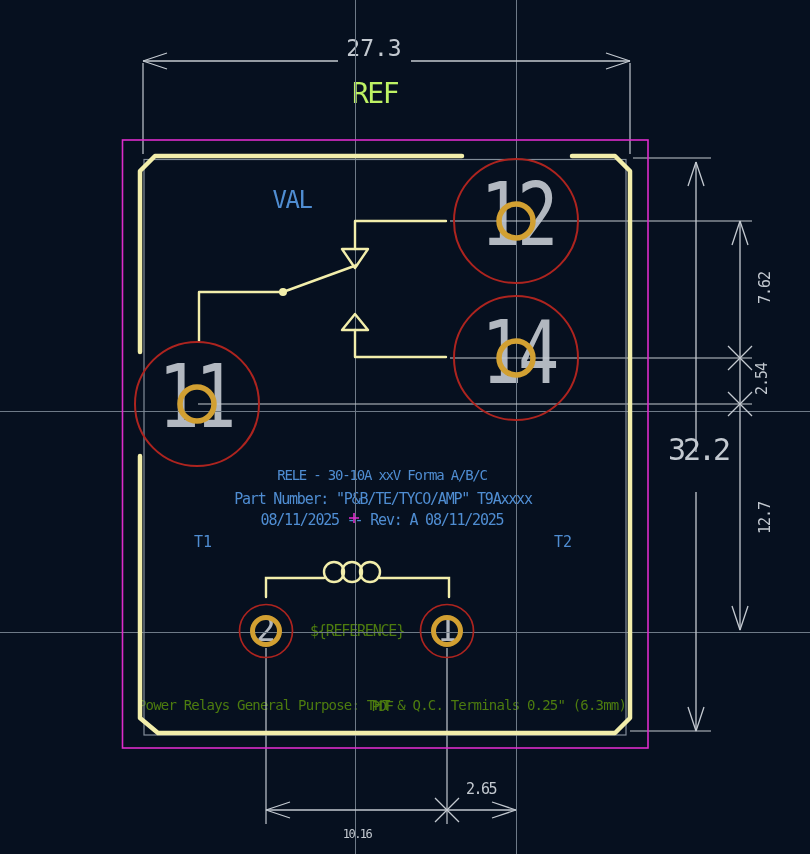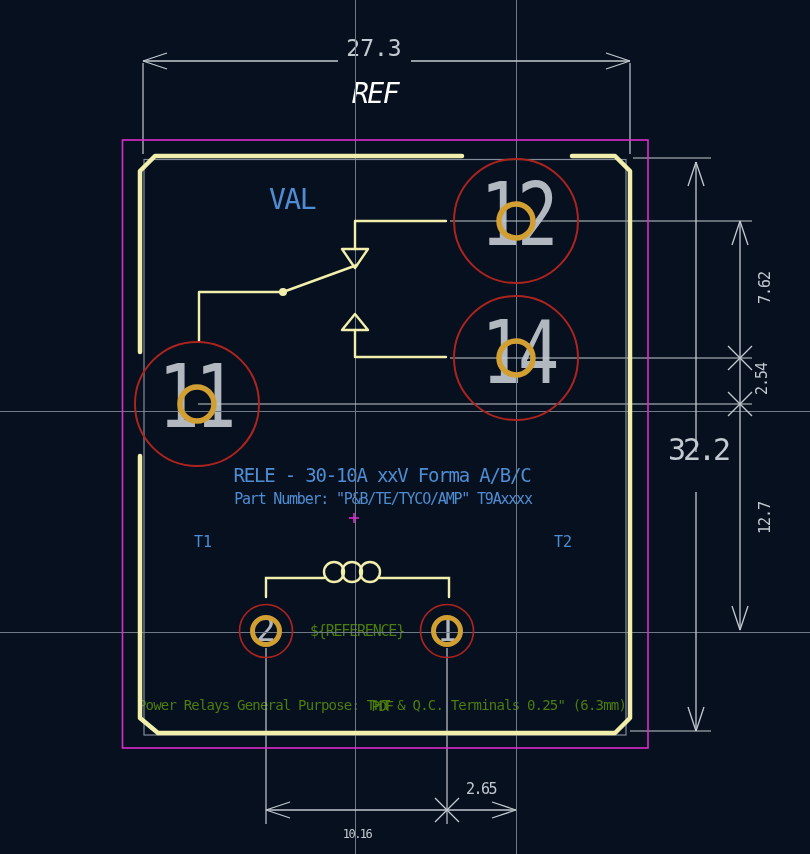--- a/index.html
+++ b/index.html
@@ -9,50 +9,51 @@
     font-family:"DejaVu Sans Mono","Liberation Mono",monospace;
   }
   #stage{position:absolute;inset:0;width:662px;height:854px;}
   svg{position:absolute;left:0;top:0;}
   .t{
     position:absolute;white-space:pre;line-height:1;
     transform:translate(-50%,-50%);
   }
   .gray{color:#4d7c0f;}
   .blue{color:#4f8dd2;}
-  .yellow{color:#ffffff;font-style:italic;}
+  .yellow{color:#bef264;}
   .dimtxt{color:#c3c9d0;}
   .bignum{
     font-size:88px;color:#b2b8c0;letter-spacing:-6px;
     transform:translate(-50%,-54%) scaleX(0.78);
   }
   .smallnum{font-size:33px;color:#b2b8c0;transform:translate(-50%,-54%);}
   .rot{transform:translate(-50%,-50%) rotate(-90deg);}
 </style>
 </head>
 <body style="background: rgb(6, 16, 31);">
 
 <div id="stage">
 
   <div class="t dimtxt" style="left:374px;top:48px;font-size:23px;">27.3</div>
   <div class="t yellow" style="left:375px;top:94px;font-size:28px;letter-spacing:-1.5px;">REF</div>
 
-  <div class="t blue" style="left:292px;top:200px;font-size:28px;letter-spacing:-1.5px;">VAL</div>
+  <div class="t blue" style="left:292px;top:200px;font-size:24px;letter-spacing:-1.5px;">VAL</div>
 
   <div class="t bignum" style="left:517px;top:219px;">12</div>
   <div class="t bignum" style="left:518px;top:357px;">14</div>
   <div class="t bignum" style="left:195px;top:401px;">11</div>
 
   <div class="t dimtxt rot" style="left:765px;top:288px;font-size:15px;letter-spacing:-1px;">7.62</div>
   <div class="t dimtxt rot" style="left:762px;top:379px;font-size:15px;letter-spacing:-1px;">2.54</div>
   <div class="t dimtxt" style="left:698px;top:450px;font-size:30px;letter-spacing:-3px;">32.2</div>
   <div class="t dimtxt rot" style="left:765px;top:518px;font-size:15px;letter-spacing:-1px;">12.7</div>
 
-  <div class="t blue" style="left:382px;top:475px;font-size:19px;letter-spacing:-1.2px;">RELE - 30-10A xxV Forma A/B/C</div>
+  <div class="t blue" style="left:382px;top:475px;font-size:14px;letter-spacing:-1.2px;">RELE - 30-10A xxV Forma A/B/C</div>
   <div class="t blue" style="left:383px;top:499px;font-size:15px;letter-spacing:-1.2px;">Part Number: "P&amp;B/TE/TYCO/AMP" T9Axxxx</div>
+  <div class="t blue" style="left:382px;top:520px;font-size:15px;letter-spacing:-1.2px;">08/11/2025 -- Rev: A 08/11/2025</div>
   <div class="t blue" style="left:203px;top:542px;font-size:15px;">T1</div>
   <div class="t blue" style="left:563px;top:542px;font-size:15px;">T2</div>
 
   <div class="t gray" style="left:357px;top:631px;font-size:15px;letter-spacing:-1.2px;">${REFERENCE}</div>
   <div class="t smallnum" style="left:266px;top:631px;">2</div>
   <div class="t smallnum" style="left:447px;top:631px;">1</div>
 
   <div class="t gray" style="left:382px;top:674px;font-size:14px;letter-spacing:-1.4px;margin-top:32px;">PDF</div>
   <div class="t gray" style="left:382px;top:705px;font-size:14px;letter-spacing:-0.8px;">Power Relays General Purpose: THT &amp; Q.C. Terminals 0.25" (6.3mm)</div>
 

